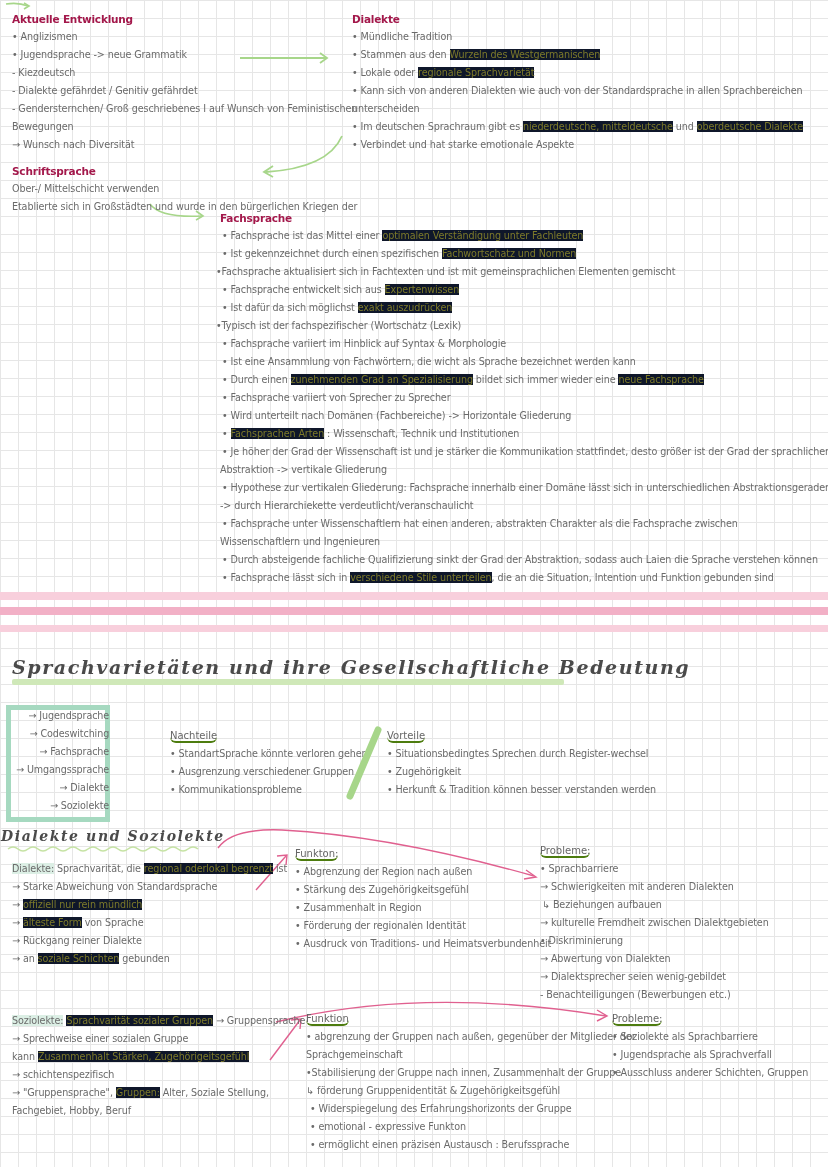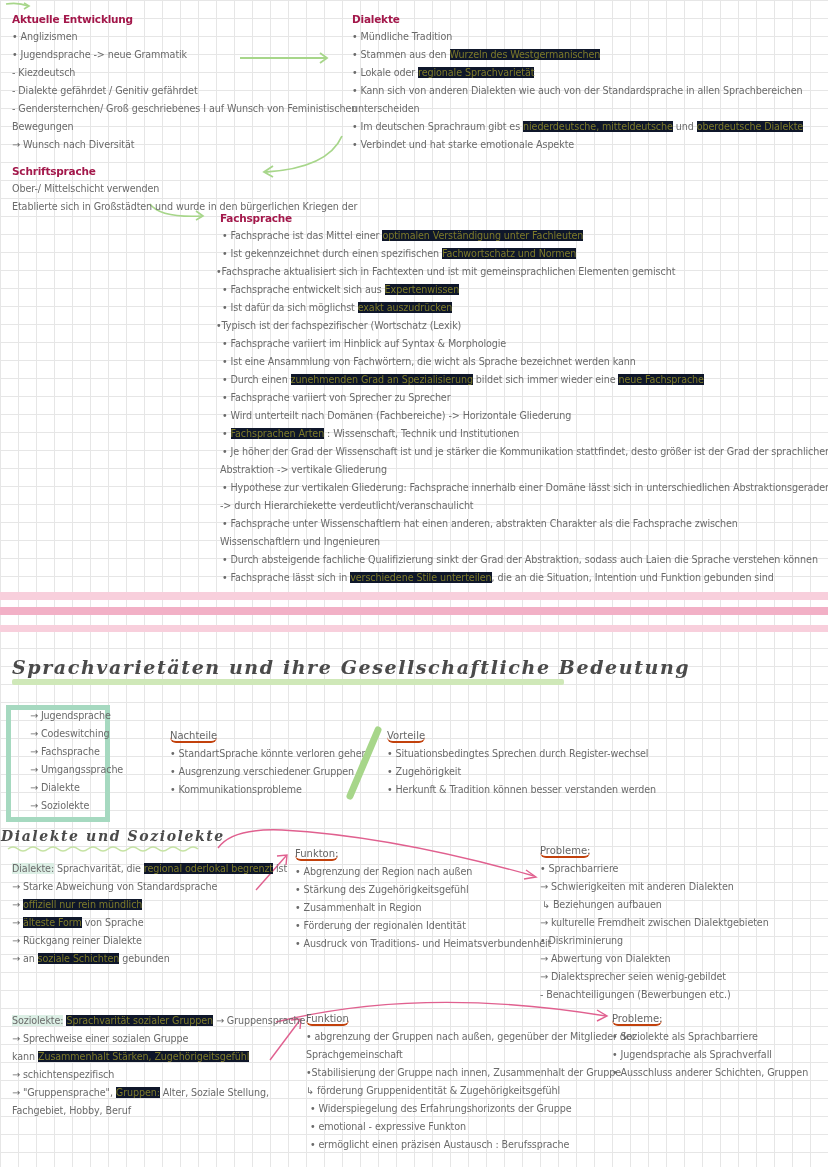--- a/index.html
+++ b/index.html
@@ -12,21 +12,21 @@
     background-size:18px 18px;
     font-family:"DejaVu Sans", sans-serif;
     color:#6a6a6a;
   }
   .abs{position:absolute;}
   .line{font-size:9.6px;line-height:18px;white-space:nowrap;letter-spacing:-0.1px;}
   .head{font-size:10.5px;font-weight:bold;color:#a3184b;line-height:18px;letter-spacing:-0.2px;}
   .sub{font-size:10px;line-height:18px;color:#666;}
   .hl{background:#0f172a;color:#7d7a2a;}
   .hlb{background:#dcefe5;}
-  .ul-green{border-bottom:2px solid #c2410c;border-radius:0 0 6px 6px;padding-bottom:0;}
+  .ul-green{border-bottom:2px solid #4d7c0f;border-radius:0 0 6px 6px;padding-bottom:0;}
   .script-title{font-family:"DejaVu Serif", serif;font-style:italic;font-weight:bold;color:#4a4a4a;letter-spacing:1.6px;}
   .stripe{position:absolute;left:0;width:828px;}
   svg{position:absolute;overflow:visible;}
 </style>
 </head>
 <body>
 
 <svg style="left:4px;top:0px;" width="30" height="14">
   <path d="M2 4 Q14 2 24 6" stroke="#a7d68a" stroke-width="1.6" fill="none"></path>
   <path d="M20 3 L25 6 L20 9" stroke="#a7d68a" stroke-width="1.6" fill="none"></path>
@@ -97,21 +97,21 @@
 </div>
 
 <div class="stripe" style="top:592px;height:8px;background:#f8cfdc;"></div>
 <div class="stripe" style="top:607px;height:8px;background:#f2b0c6;"></div>
 <div class="stripe" style="top:625px;height:7px;background:#f8cfdc;"></div>
 
 <div class="abs script-title" style="left:12px;top:656px;font-size:19px;">Sprachvarietäten und ihre Gesellschaftliche Bedeutung</div>
 <div class="abs" style="left:12px;top:679px;width:552px;height:6px;background:#cfe8b8;border-radius:2px;"></div>
 
 <div class="abs" style="left:6px;top:705px;width:94px;height:107px;border:5px solid #a6d9c0;border-left-width:5px;"></div>
-<div class="abs" style="left:30px;top:707px;">
+<div class="abs" style="left:16px;top:707px;text-align:right;">
   <div class="line">→ Jugendsprache</div>
   <div class="line">→ Codeswitching</div>
   <div class="line">→ Fachsprache</div>
   <div class="line">→ Umgangssprache</div>
   <div class="line">→ Dialekte</div>
   <div class="line">→ Soziolekte</div>
 </div>
 
 <div class="abs" style="left:170px;top:727px;">
   <div class="sub"><span class="ul-green">Nachteile</span></div>

